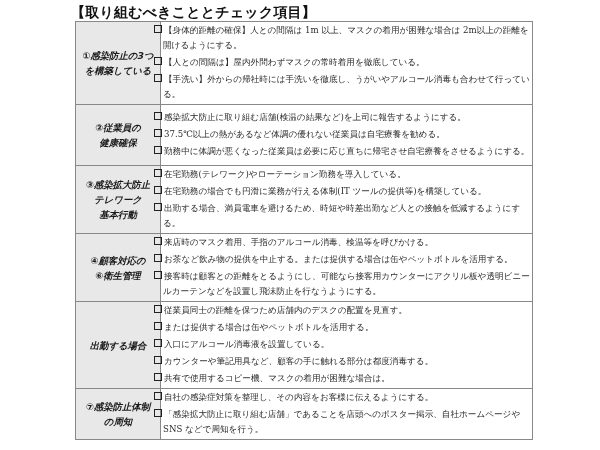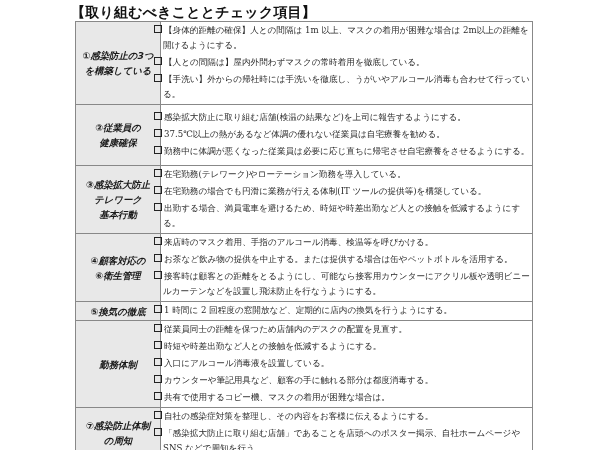--- a/index.html
+++ b/index.html
@@ -69,36 +69,28 @@
         <div>④顧客対応の</div>
         <div>⑥衛生管理</div>
       </td>
       <td class="items">
         <div class="item"><span class="box"></span><span>来店時のマスク着用、手指のアルコール消毒、検温等を呼びかける。</span></div>
         <div class="item"><span class="box"></span><span>お茶など飲み物の提供を中止する。または提供する場合は缶やペットボトルを活用する。</span></div>
         <div class="item"><span class="box"></span><span>接客時は顧客との距離をとるようにし、可能なら接客用カウンターにアクリル板や透明ビニールカーテンなどを設置し飛沫防止を行なうようにする。</span></div>
       </td>
     </tr>
 
-    <tr style="height:18px;">
-      <td class="cat">
-        <div>⑤換気の徹底</div>
-      </td>
-      <td class="items">
-        <div class="item"><span class="box"></span><span>1 時間に 2 回程度の窓開放など、定期的に店内の換気を行うようにする。</span></div>
-      </td>
-    </tr>
 
     <tr style="height:87px;">
       <td class="cat">
-        <div>勤務体制</div>
+        <div>出勤する場合</div>
       </td>
       <td class="items">
         <div class="item"><span class="box"></span><span>従業員同士の距離を保つため店舗内のデスクの配置を見直す。</span></div>
-        <div class="item"><span class="box"></span><span>時短や時差出勤など人との接触を低減するようにする。</span></div>
+        <div class="item"><span class="box"></span><span>または提供する場合は缶やペットボトルを活用する。</span></div>
         <div class="item"><span class="box"></span><span>入口にアルコール消毒液を設置している。</span></div>
         <div class="item"><span class="box"></span><span>カウンターや筆記用具など、顧客の手に触れる部分は都度消毒する。</span></div>
         <div class="item"><span class="box"></span><span>共有で使用するコピー機、マスクの着用が困難な場合は。</span></div>
       </td>
     </tr>
 
     <tr style="height:47px;">
       <td class="cat">
         <div>⑦感染防止体制</div>
         <div>の周知</div>

